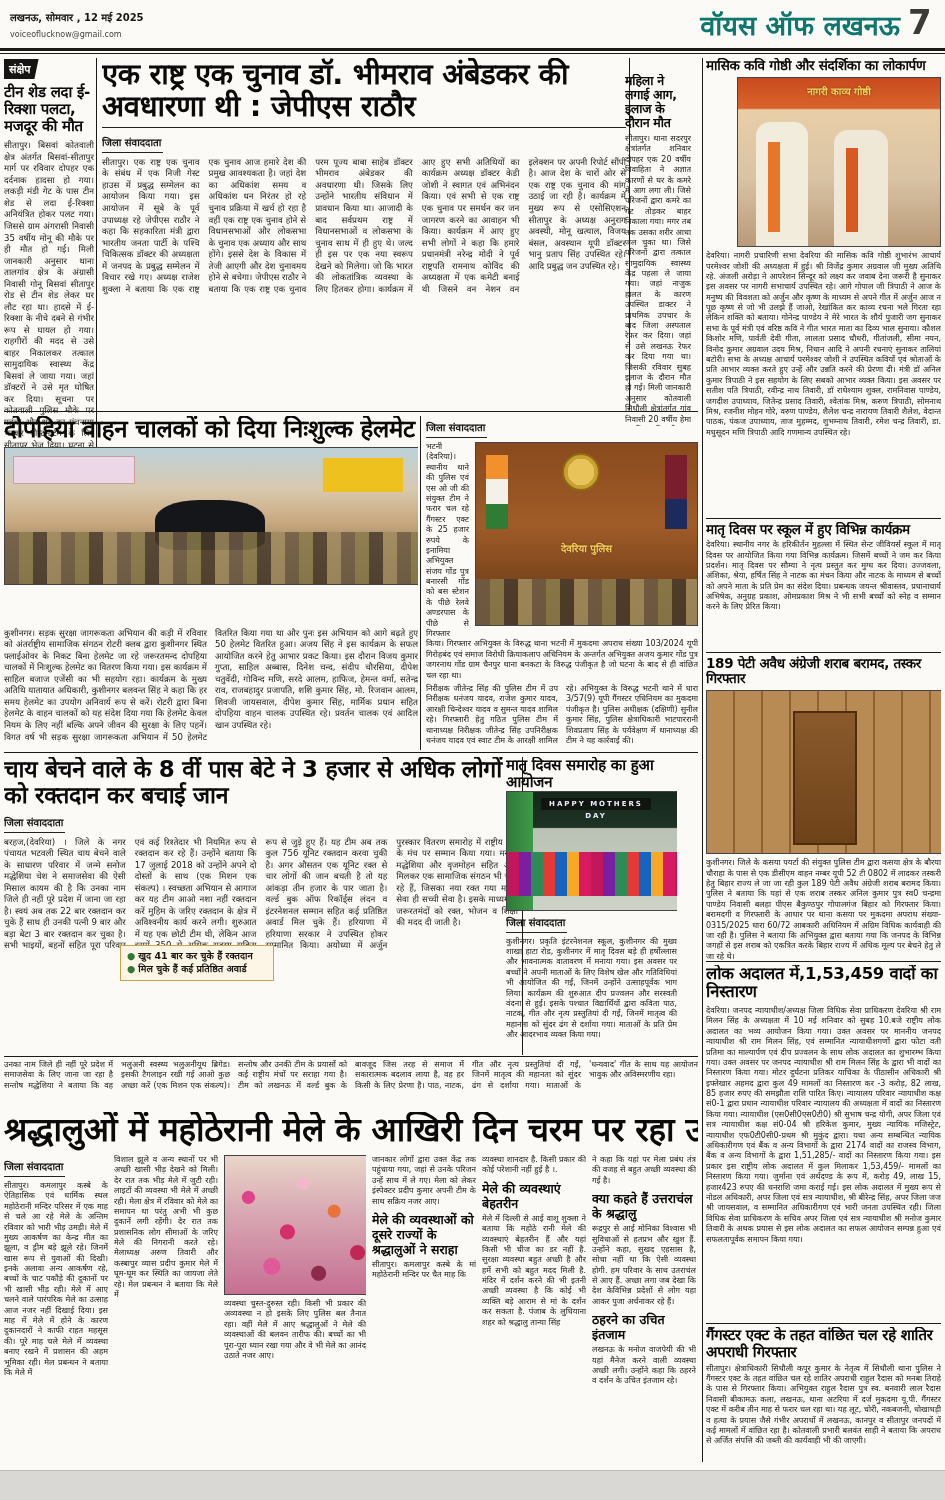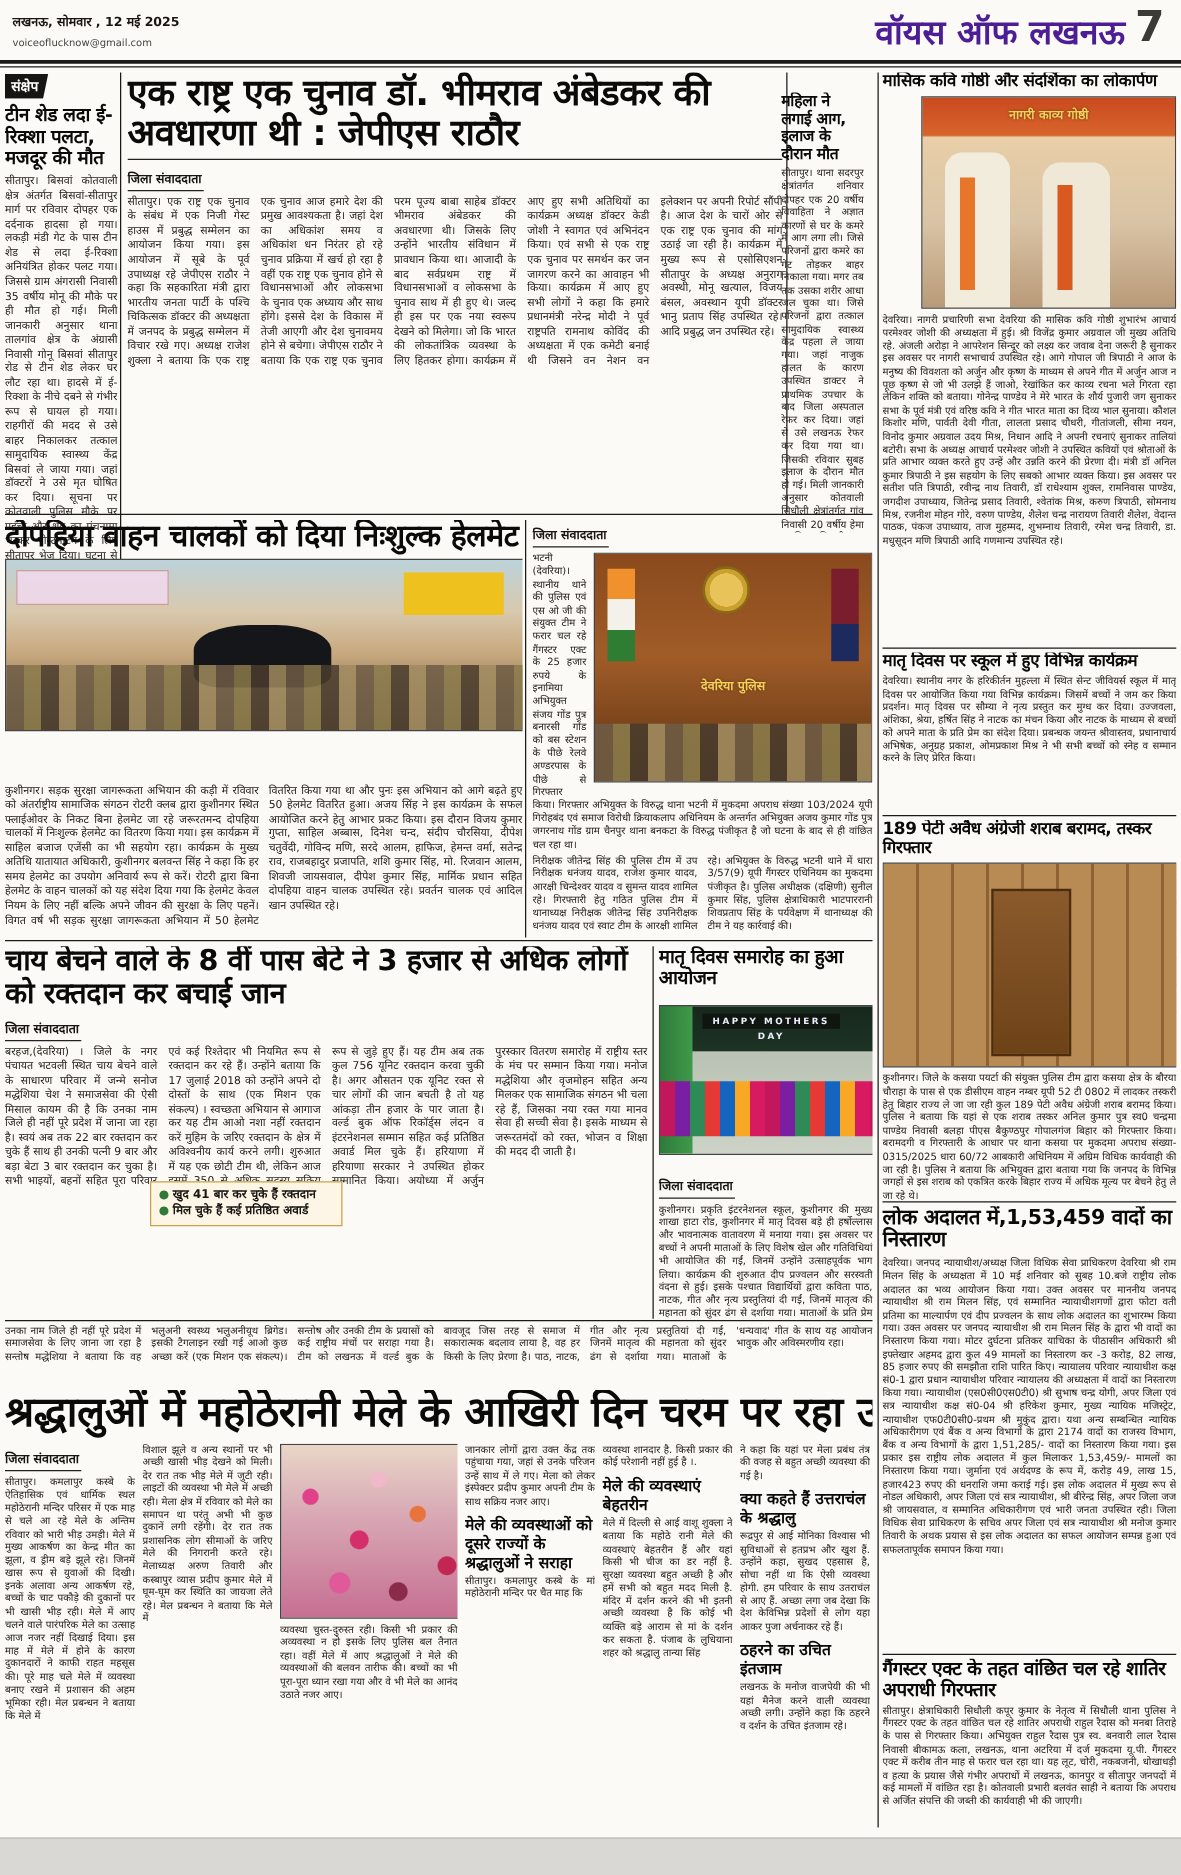--- a/index.html
+++ b/index.html
@@ -12,21 +12,21 @@
   .cols2{column-count:2;column-gap:8px;margin-top:43px;}
   .cols4{column-count:4;column-gap:9px;}
   .cols5{column-count:5;column-gap:9px;}
   .cols6{column-count:6;column-gap:8px;}
   .hl{font-weight:bold;color:#0b0a09;line-height:1.12;letter-spacing:-.3px;}
   .byline{font-weight:bold;font-size:10px;border-bottom:1.5px solid #222;display:inline-block;padding:2px 2px 3px 0;margin-bottom:4px;}
   .rule{background:#1c1a18;}
   .photo{position:relative;border:1px solid #444;overflow:hidden;padding-left:16px;}
   .subhead{font-weight:bold;font-size:12.5px;line-height:1.2;margin:5px 0 3px 0;color:#0b0a09;}
   
-  #masthead{font-weight:bold;font-size:27px;letter-spacing:0;color:#4c1d95;}
+  #masthead{font-weight:bold;font-size:27px;letter-spacing:0;color:#0f766e;}
   #pagenum{font-weight:bold;font-size:34px;color:#3c3a36;}
   
   .hbox{border:1.5px solid #c9a24a;background:#fdf6e6;padding:4px 6px;font-weight:bold;font-size:9.5px;line-height:1.35;}
   .hbox .dot{color:#2f7a36;margin-right:3px;}
   .p-kavi{background:linear-gradient(180deg,#c94a1e 0%,#d8642c 18%,#e9cfa8 19%,#d8c3a4 60%,#b99a78 100%);}
   .p-helmet{background:linear-gradient(180deg,#bcd2da 0%,#d9c9ae 30%,#c8a87e 55%,#8e7a5e 80%,#6e5b44 100%);}
   .p-police{background:linear-gradient(180deg,#8a4a1d 0%,#a05c28 45%,#7c451c 75%,#5d3413 100%);}
   .p-mothers{background:linear-gradient(180deg,#16281c 0%,#1d3325 30%,#b9c2b4 31%,#cdd3c6 100%);}
   .p-liquor{background:
      repeating-linear-gradient(90deg,#b88a54 0 26px,#8f6234 26px 28px),
@@ -145,23 +145,23 @@
     <div class="hl" style="font-size:23px;">चाय बेचने वाले के 8 वीं पास बेटे ने 3 हजार से अधिक लोगों को रक्तदान कर  बचाई जान</div>
     <div class="byline" style="margin-top:4px;">जिला संवाददाता</div>
     <div class="body cols4" style="height:212px;">बरहज,(देवरिया) । जिले के नगर पंचायत भटवली स्थित चाय बेचने वाले के साधारण परिवार में जन्मे सनोज मद्धेशिया चेश ने समाजसेवा की ऐसी मिसाल कायम की है कि उनका नाम जिले ही नहीं पूरे प्रदेश में जाना जा रहा है। स्वयं अब तक 22 बार रक्तदान कर चुके हैं साथ ही उनकी पत्नी 9 बार और बड़ा बेटा 3 बार रक्तदान कर चुका है। सभी भाइयों, बहनों सहित पूरा परिवार एवं कई रिश्तेदार भी नियमित रूप से रक्तदान कर रहे हैं। उन्होंने बताया कि 17 जुलाई 2018 को उन्होंने अपने दो दोस्तों के साथ (एक मिशन एक संकल्प) । स्वच्छता अभियान से आगाज कर यह टीम आओ नशा नहीं रक्तदान करें मुहिम के जरिए रक्तदान के क्षेत्र में अविश्वनीय कार्य करने लगी। शुरुआत में यह एक छोटी टीम थी, लेकिन आज इसमें 350 से अधिक सदस्य सक्रिय रूप से जुड़े हुए हैं। यह टीम अब तक कुल 756 यूनिट रक्तदान करवा चुकी है। अगर औसतन एक यूनिट रक्त से चार लोगों की जान बचती है तो यह आंकड़ा तीन हजार के पार जाता है। वर्ल्ड बुक ऑफ रिकॉर्ड्स लंदन व इंटरनेशनल सम्मान सहित कई प्रतिष्ठित अवार्ड मिल चुके हैं। हरियाणा में हरियाणा सरकार ने उपस्थित होकर सम्मानित किया। अयोध्या में अर्जुन पुरस्कार वितरण समारोह में राष्ट्रीय स्तर के मंच पर सम्मान किया गया। मनोज मद्धेशिया और वृजमोहन सहित अन्य मिलकर एक सामाजिक संगठन भी चला रहे हैं, जिसका नया रक्त गया मानव सेवा ही सच्ची सेवा है। इसके माध्यम से जरूरतमंदों को रक्त, भोजन व शिक्षा की मदद दी जाती है।</div>
     <div class="hbox abs" style="left:116px;top:188px;width:140px;">
       <div><span class="dot">●</span><span>खुद 41 बार कर चुके हैं रक्तदान</span></div>
       <div><span class="dot">●</span><span>मिल चुके हैं कई प्रतिष्ठित अवार्ड</span></div>
     </div>
   </div>
   <div class="abs rule" style="left:522px;top:757px;width:1px;height:298px;"></div>
 
-  <div class="blk" style="left:527px;top:757px;width:171px;height:298px;">
+  <div class="blk" style="left:506px;top:757px;width:171px;height:298px;">
     <div class="hl" style="font-size:15px;">मातृ दिवस समारोह का हुआ आयोजन</div>
-    <div class="photo p-mothers" style="width:169px;height:118px;margin:13px 0;">
+    <div class="photo p-mothers" style="width:169px;height:118px;margin:0 0;">
       <div class="abs board" style="left:34px;top:6px;width:110px;height:12px;font-size:7px;text-align:center;line-height:12px;">HAPPY MOTHERS DAY</div>
       <div class="abs" style="left:0;top:0;width:26px;height:100%;background:linear-gradient(90deg,#2f7a3a,#3f9a4a);"></div>
       <div class="abs sareerow" style="left:0;bottom:14px;width:100%;height:44px;"></div>
     </div>
     <div class="byline">जिला संवाददाता</div>
     <div class="body-sm">कुशीनगर। प्रकृति इंटरनेशनल स्कूल, कुशीनगर की मुख्य शाखा हाटा रोड, कुशीनगर में मातृ दिवस बड़े ही हर्षोल्लास और भावनात्मक वातावरण में मनाया गया। इस अवसर पर बच्चों ने अपनी माताओं के लिए विशेष खेल और गतिविधियां भी आयोजित की गईं, जिनमें उन्होंने उत्साहपूर्वक भाग लिया। कार्यक्रम की शुरुआत दीप प्रज्वलन और सरस्वती वंदना से हुई। इसके पश्चात विद्यार्थियों द्वारा कविता पाठ, नाटक, गीत और नृत्य प्रस्तुतियां दी गईं, जिनमें मातृत्व की महानता को सुंदर ढंग से दर्शाया गया। माताओं के प्रति प्रेम और आदरभाव व्यक्त किया गया।</div>
   </div>
 
   <div class="abs rule" style="left:706px;top:961px;width:235px;height:1px;"></div>
   <div class="blk" style="left:706px;top:965px;width:235px;height:355px;">

